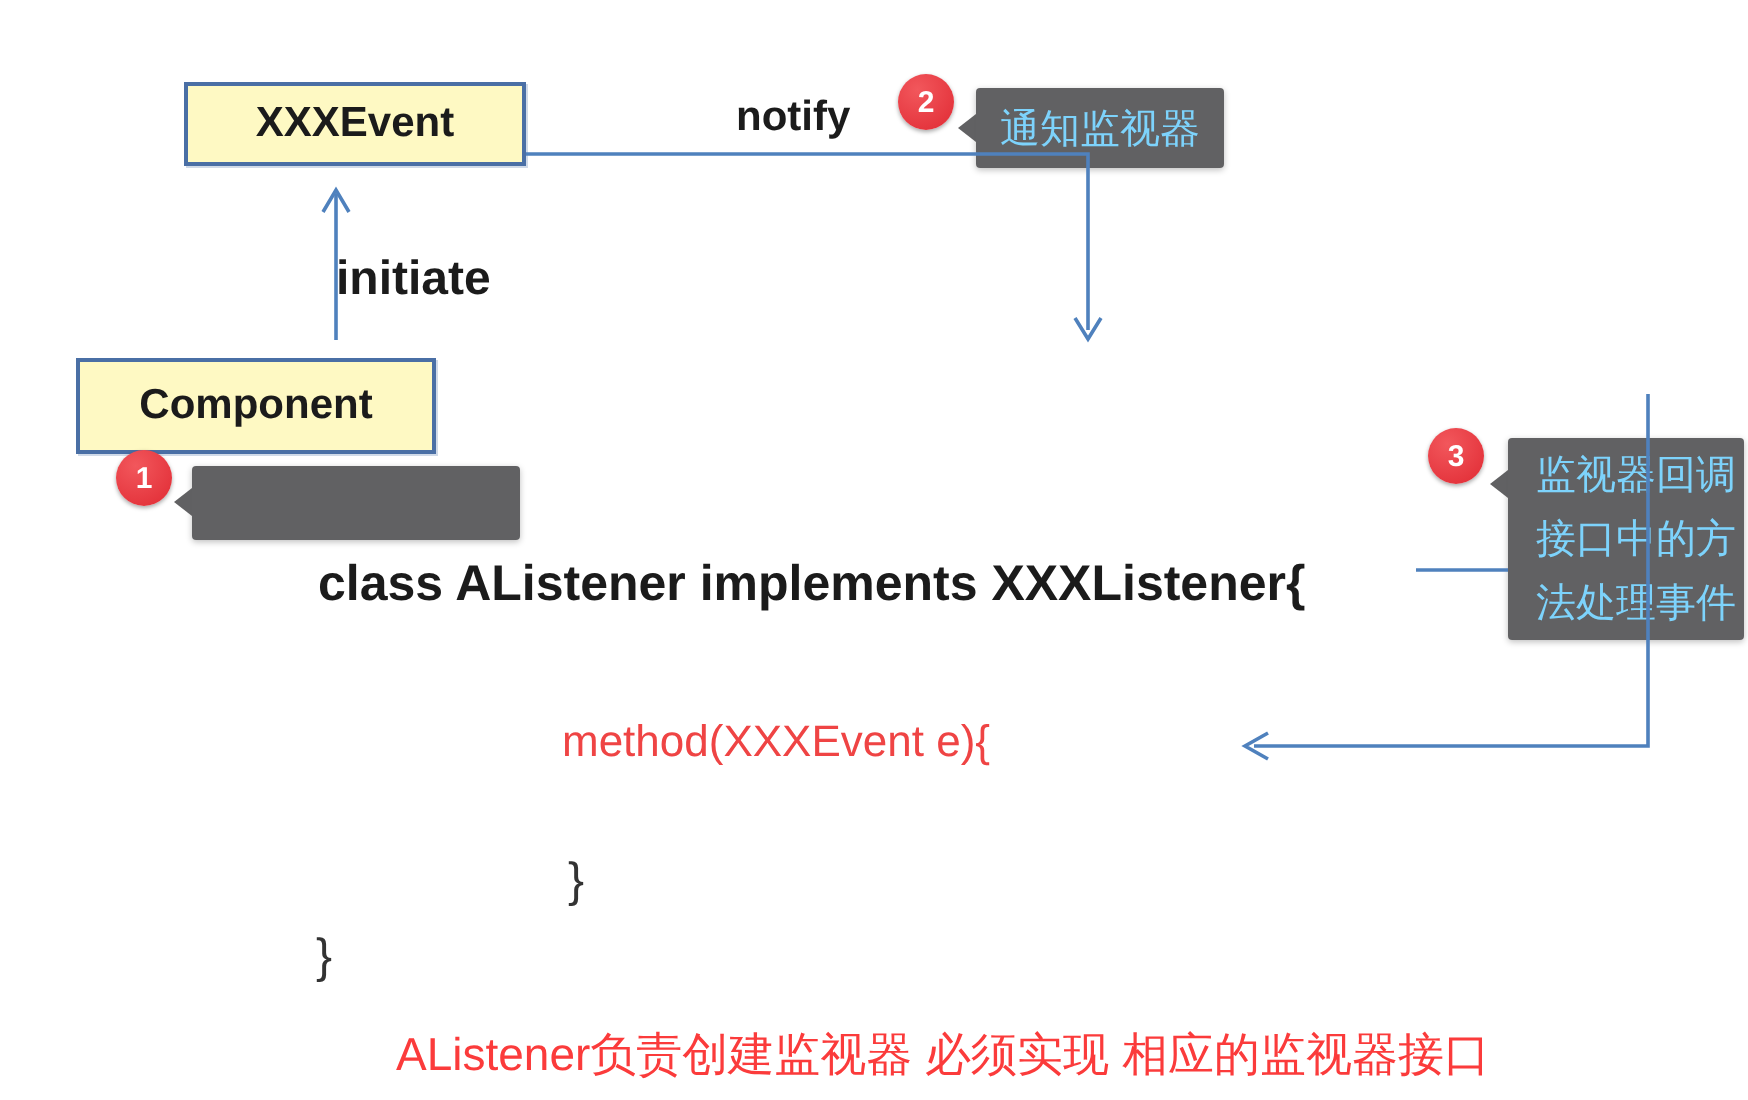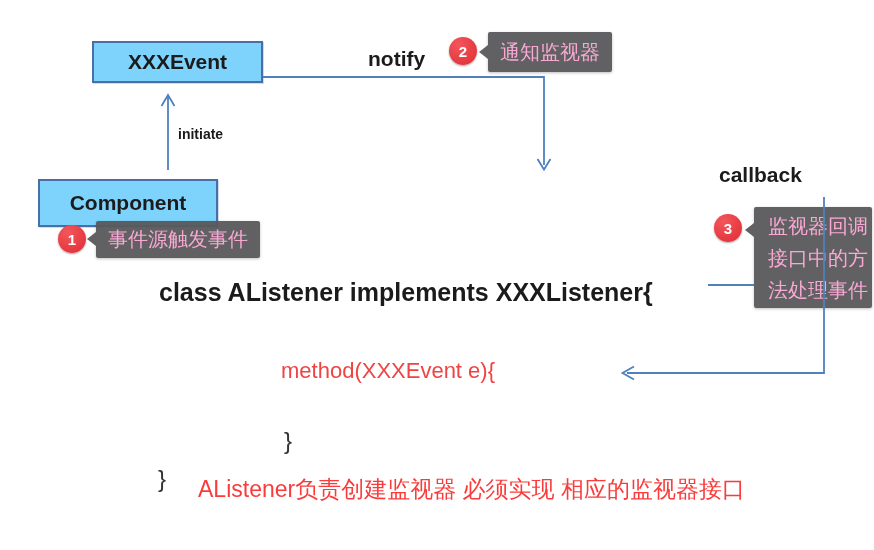--- a/index.html
+++ b/index.html
@@ -12,49 +12,49 @@
     position: relative;
     width: 874px;
     height: 550px;
     background: #ffffff;
     overflow: hidden;
   }
   
   .node-box {
     position: absolute;
     border: 2px solid #4a6fa5;
-    background: #7dd3fc;
+    background: #fef9c3;
     box-sizing: border-box;
     display: flex;
     align-items: center;
     justify-content: center;
     font-weight: bold;
     color: #1b1b1b;
     box-shadow: 1px 1px 0 rgba(120,150,190,0.35);
   }
   .event-box    { left: 92px;  top: 41px;  width: 171px; height: 42px; font-size: 21px; }
   .component-box{ left: 38px;  top: 179px; width: 180px; height: 48px; font-size: 21px; }
 
   
   .lbl {
     position: absolute;
     color: #1b1b1b;
     white-space: nowrap;
   }
   .lbl-notify    { left: 368px; top: 47px;  font-size: 21px; font-weight: bold; }
-  .lbl-initiate  { left: 178px; top: 126px; font-size: 14px; font-weight: bold; }
+  .lbl-initiate  { left: 168px; top: 126px; font-size: 24px; font-weight: bold; }
   .lbl-callback  { left: 719px; top: 163px; font-size: 21px; font-weight: bold; }
   .lbl-addlist   { left: 291px; top: 190px; font-size: 21px; font-weight: bold; }
   .code-class    { left: 159px; top: 278px; font-size: 25px; font-weight: bold; }
   .code-method   { left: 281px; top: 358px; font-size: 22px; font-weight: normal; color: #ef4444; }
   .code-brace-inner { left: 284px; top: 427px; font-size: 24px; color: #333333; }
   .code-brace-outer { left: 158px; top: 465px; font-size: 24px; color: #333333; }
   .summary-red {
     position: absolute;
-    left: 198px; top: 474px;
+    left: 198px; top: 512px;
     font-size: 23px;
     color: #fb3b3b;
     white-space: nowrap;
   }
 
   
   .badge {
     position: absolute;
     width: 28px; height: 28px;
     border-radius: 50%;
@@ -69,28 +69,29 @@
     z-index: 4;
   }
   .badge-1 { left: 58px;  top: 225px; }
   .badge-2 { left: 449px; top: 37px;  }
   .badge-3 { left: 714px; top: 214px; }
 
   
   .tip {
     position: absolute;
     background: rgba(88, 89, 91, 0.95);
-    color: #f9a8d4;
+    color: #7dd3fc;
     font-size: 20px;
     border-radius: 2px;
     box-sizing: border-box;
     display: flex;
     align-items: center;
     z-index: 3;
     box-shadow: 0 1px 3px rgba(0,0,0,0.25);
+    margin-top: 12px;
   }
   .tip .ptr {
     position: absolute;
     left: -9px;
     width: 0; height: 0;
     border-top: 7px solid transparent;
     border-bottom: 7px solid transparent;
     border-right: 9px solid rgba(88,89,91,0.95);
   }
   .tip-1 { left: 96px;  top: 221px; width: 164px; height: 37px;  padding: 0 12px; }
@@ -121,42 +122,40 @@
 
   <div class="node-box event-box">
     <span>XXXEvent</span>
   </div>
   <div class="node-box component-box">
     <span>Component</span>
   </div>
 
   <div class="lbl lbl-notify">notify</div>
   <div class="lbl lbl-initiate">initiate</div>
-  <div class="lbl lbl-callback">callback</div>
 
   <div class="lbl code-class">class AListener implements XXXListener{</div>
   <div class="lbl code-method">method(XXXEvent e){</div>
   <div class="lbl code-brace-inner">}</div>
   <div class="lbl code-brace-outer">}</div>
 
   <div class="summary-red">AListener负责创建监视器 必须实现 相应的监视器接口</div>
 
   <div class="badge badge-1">
     <span>1</span>
   </div>
   <div class="badge badge-2">
     <span>2</span>
   </div>
   <div class="badge badge-3">
     <span>3</span>
   </div>
 
   <div class="tip tip-1">
     <span class="ptr"></span>
-    <span class="tip-text">事件源触发事件</span>
   </div>
   <div class="tip tip-2">
     <span class="ptr"></span>
     <span class="tip-text">通知监视器</span>
   </div>
   <div class="tip tip-3">
     <span class="ptr"></span>
     <span class="tip-text">监视器回调接口中的方法处理事件</span>
   </div>
 

